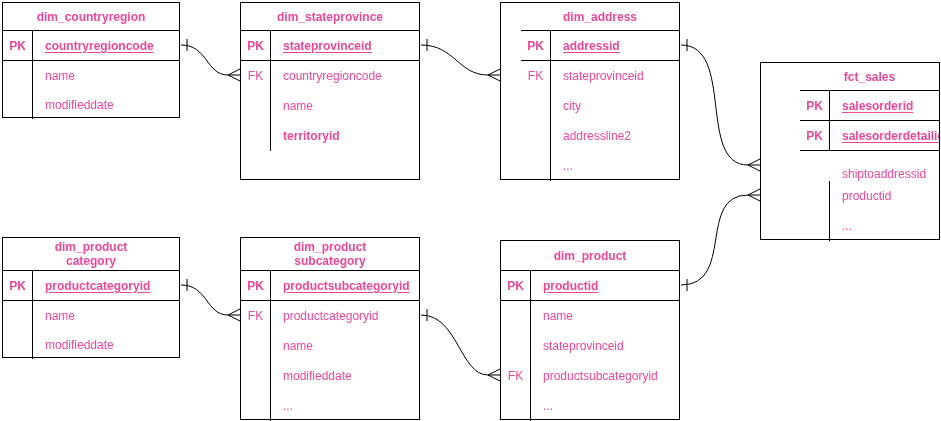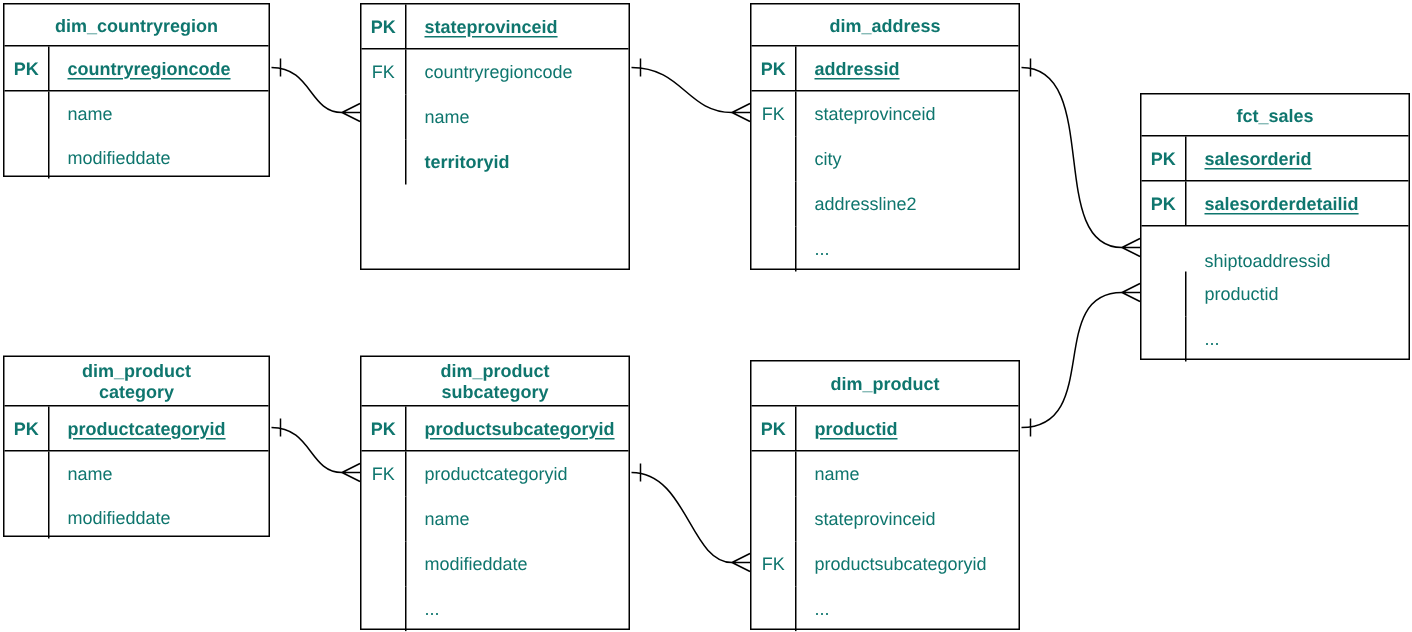--- a/index.html
+++ b/index.html
@@ -3,21 +3,21 @@
 <meta charset="utf-8">
 <style>
   html, body { margin: 0; padding: 0; background: #ffffff; }
   #canvas {
     position: relative;
     width: 941px;
     height: 421px;
     background: #ffffff;
     font-family: "Liberation Sans", sans-serif;
     font-size: 12px;
-    color: #0f766e;
+    color: #ec4899;
     overflow: hidden;
   }
   .entity {
     position: absolute;
     box-sizing: border-box;
     background: #ffffff;
     border: 1px solid #000000;
     display: flex;
     flex-direction: column;
   }
@@ -90,39 +90,40 @@
       <span class="gutter"></span>
       <span class="fieldname">name</span>
     </div>
     <div class="row" style="height:29px;">
       <span class="gutter"></span>
       <span class="fieldname">modifieddate</span>
     </div>
   </div>
 
   <div class="entity" style="left:240px; top:2px; width:180px; height:178px;">
+    <div class="entity-title" style="height:28px;">dim_stateprovince</div>
     <div class="row divided" style="height:30px;">
       <span class="gutter pk">PK</span>
       <span class="fieldname pk">stateprovinceid</span>
     </div>
     <div class="row" style="height:30px;">
       <span class="gutter">FK</span>
       <span class="fieldname">countryregioncode</span>
     </div>
     <div class="row" style="height:30px;">
       <span class="gutter"></span>
       <span class="fieldname">name</span>
     </div>
     <div class="row" style="height:30px;font-weight:bold;">
       <span class="gutter"></span>
       <span class="fieldname">territoryid</span>
     </div>
   </div>
 
-  <div class="entity" style="left:500px; top:2px; width:180px; height:178px;">
+  <div class="entity" style="left:500px; top:2px; width:180px; height:178px;padding-left:20px;">
     <div class="entity-title" style="height:28px;">dim_address</div>
     <div class="row divided" style="height:30px;">
       <span class="gutter pk">PK</span>
       <span class="fieldname pk">addressid</span>
     </div>
     <div class="row" style="height:30px;">
       <span class="gutter">FK</span>
       <span class="fieldname">stateprovinceid</span>
     </div>
     <div class="row" style="height:30px;">
@@ -132,21 +133,21 @@
     <div class="row" style="height:30px;">
       <span class="gutter"></span>
       <span class="fieldname">addressline2</span>
     </div>
     <div class="row" style="height:30px;">
       <span class="gutter"></span>
       <span class="fieldname">...</span>
     </div>
   </div>
 
-  <div class="entity" style="left:760px; top:62px; width:180px; height:178px;">
+  <div class="entity" style="left:760px; top:62px; width:180px; height:178px;padding-left:39px;">
     <div class="entity-title" style="height:28px;">fct_sales</div>
     <div class="row divided" style="height:30px;">
       <span class="gutter pk">PK</span>
       <span class="fieldname pk">salesorderid</span>
     </div>
     <div class="row divided" style="height:30px;">
       <span class="gutter pk">PK</span>
       <span class="fieldname pk">salesorderdetailid</span>
     </div>
     <div class="row" style="height:30px;align-items:flex-end;">

